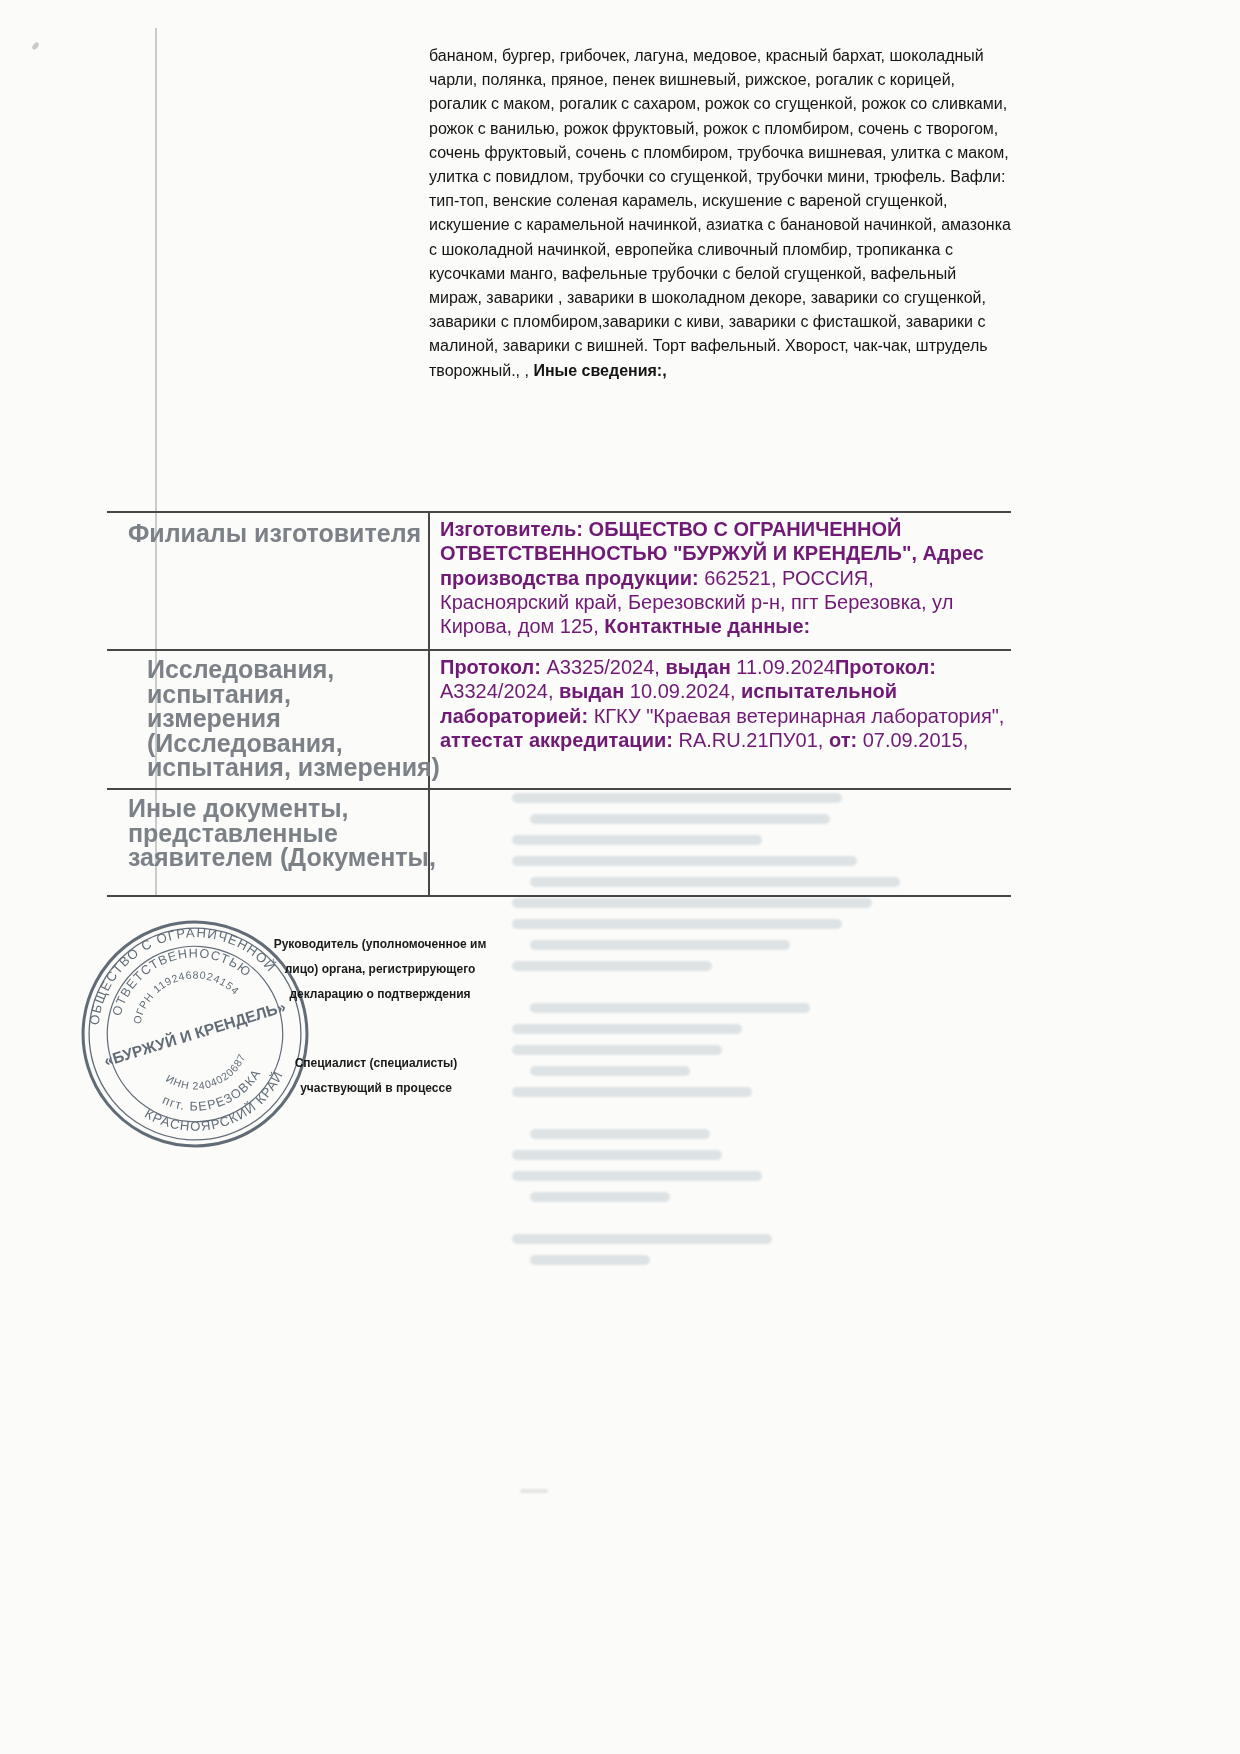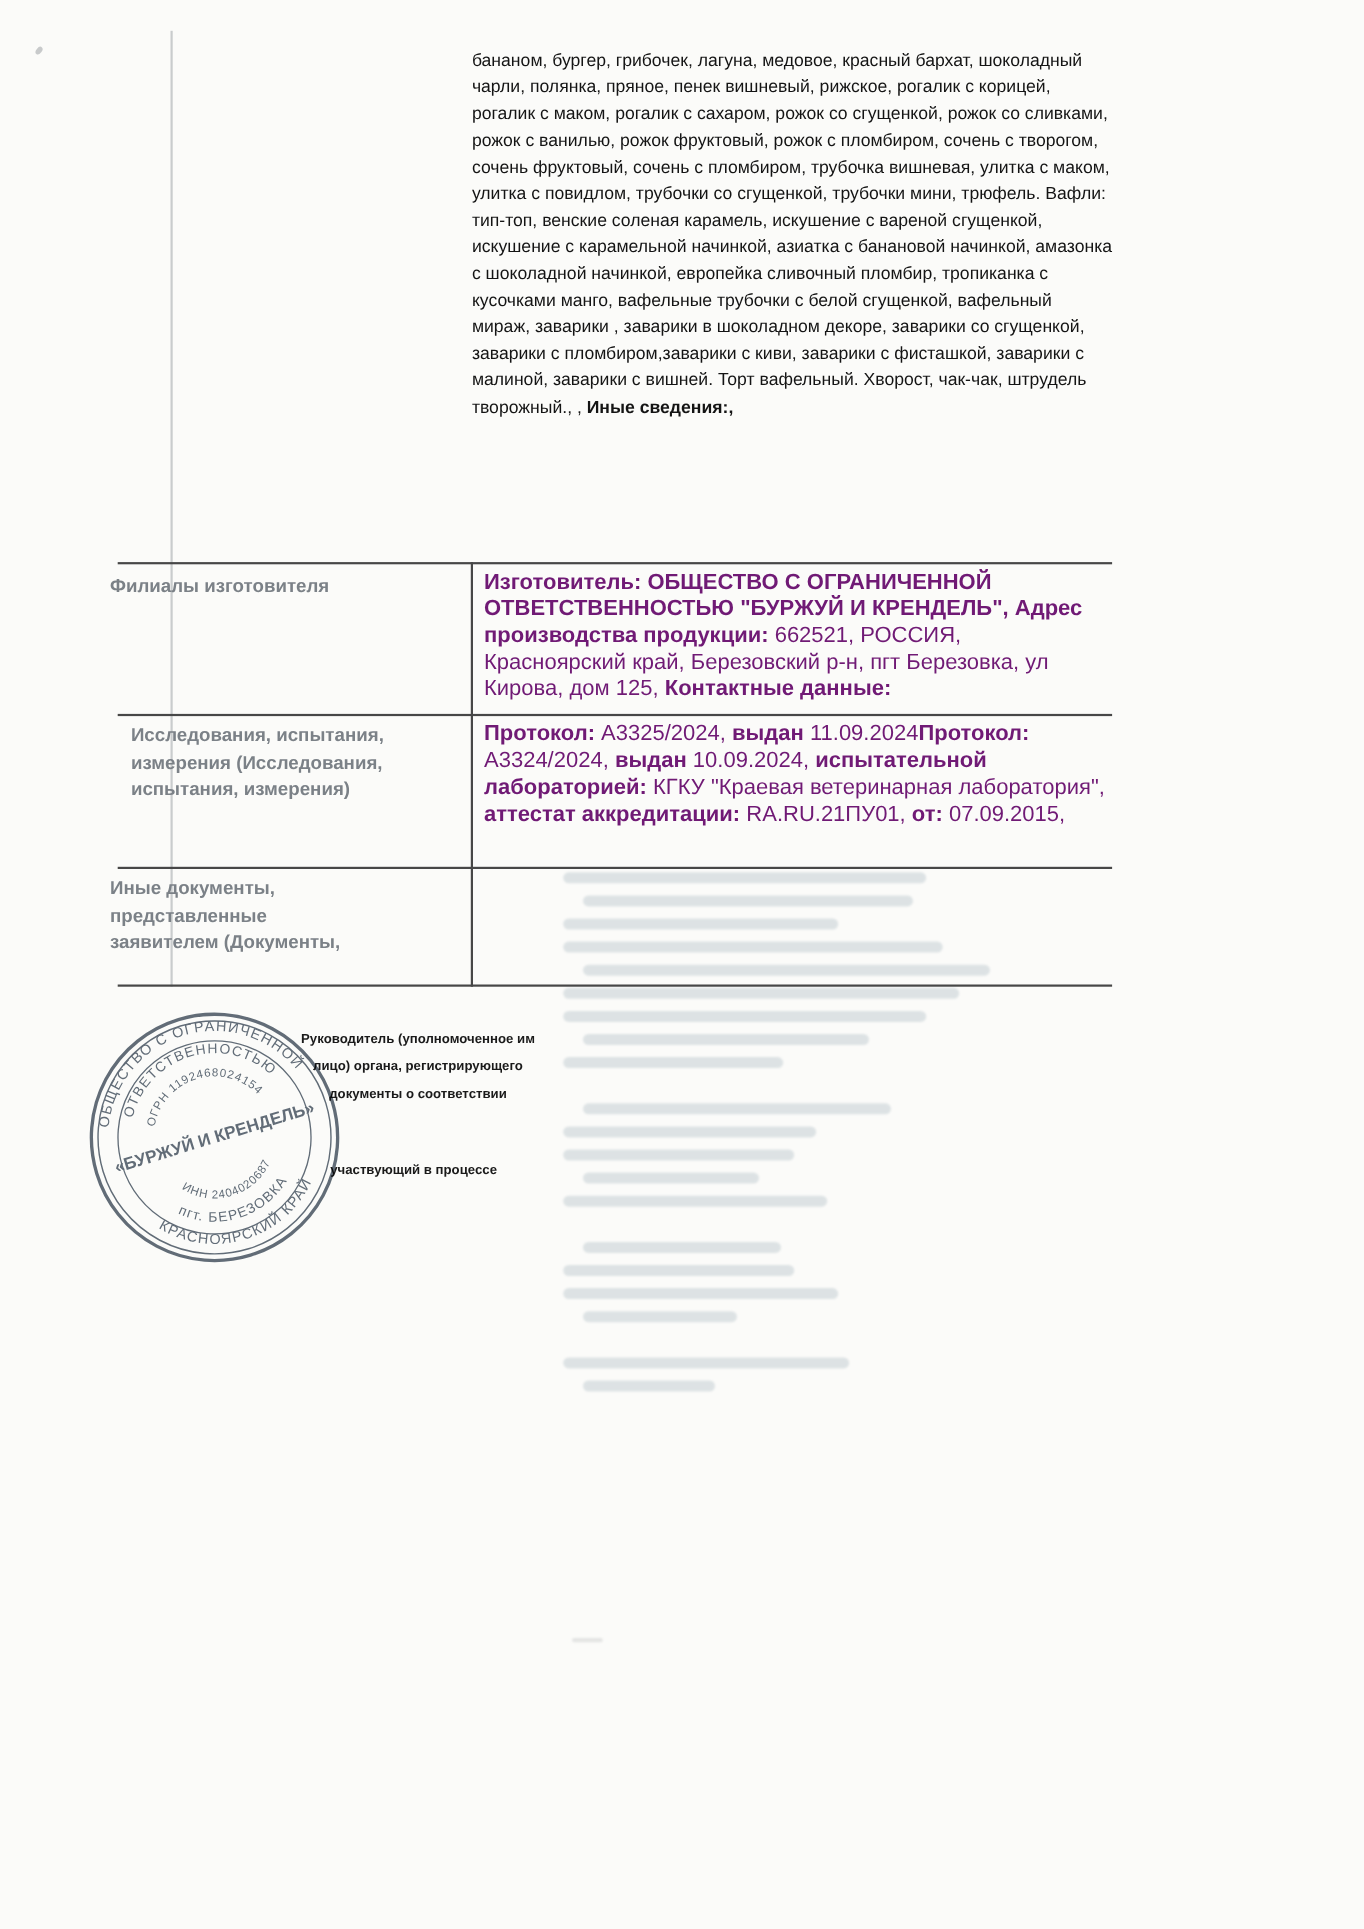--- a/index.html
+++ b/index.html
@@ -21,22 +21,22 @@
   .vmargin { position: absolute; left: 155px; top: 28px; width: 2px; height: 869px; background: #c9cccd; }
 
   
   .cont {
     position: absolute; left: 429px; top: 44px; width: 584px;
     font-size: 16px; line-height: 24.2px; color: #141414;
   }
 
   
   .label {
-    position: absolute; left: 100px; width: 308px;
-    font-size: 17px; line-height: 24.5px; font-weight: 700;
+    position: absolute; left: 128px; width: 308px;
+    font-size: 25px; line-height: 24.5px; font-weight: 700;
     color: #7b8187; filter: blur(0.4px);
   }
   #lb0 { top: 521px; } #lb1 { top: 657px; margin-left: 19px; } #lb2 { top: 796px; }
 
   
   .cell {
     position: absolute; left: 440px; width: 568px;
     font-size: 20px; line-height: 24.3px; color: #701a75;
   }
   #cell0 { top: 517px; } #cell1 { top: 655px; }
@@ -117,23 +117,24 @@
 
   <div class="label" id="lb2">
       <div>Иные документы,</div>
       <div>представленные</div>
       <div>заявителем (Документы,</div>
     </div>
 
   <div class="sig" id="sig1">
       <div>Руководитель (уполномоченное им</div>
       <div>лицо) органа, регистрирующего</div>
-      <div>документы о соответствии</div>
+      <div>декларацию о подтверждения</div>
     </div>
   <div class="sig" id="sig2">
+      <div>Специалист (специалисты)</div>
       <div>участвующий в процессе</div>
     </div>
 
   <div class="stamp">
     <svg viewBox="0 0 236 236" width="238" height="238" xmlns="http://www.w3.org/2000/svg">
       <defs>
         <path id="a96t" d="M 22,118 A 96,96 0 0 1 214,118"></path>
         <path id="a76t" d="M 42,118 A 76,76 0 0 1 194,118"></path>
         <path id="a55t" d="M 63,118 A 55,55 0 0 1 173,118"></path>
         <path id="a96b" d="M 22,118 A 96,96 0 0 0 214,118"></path>

